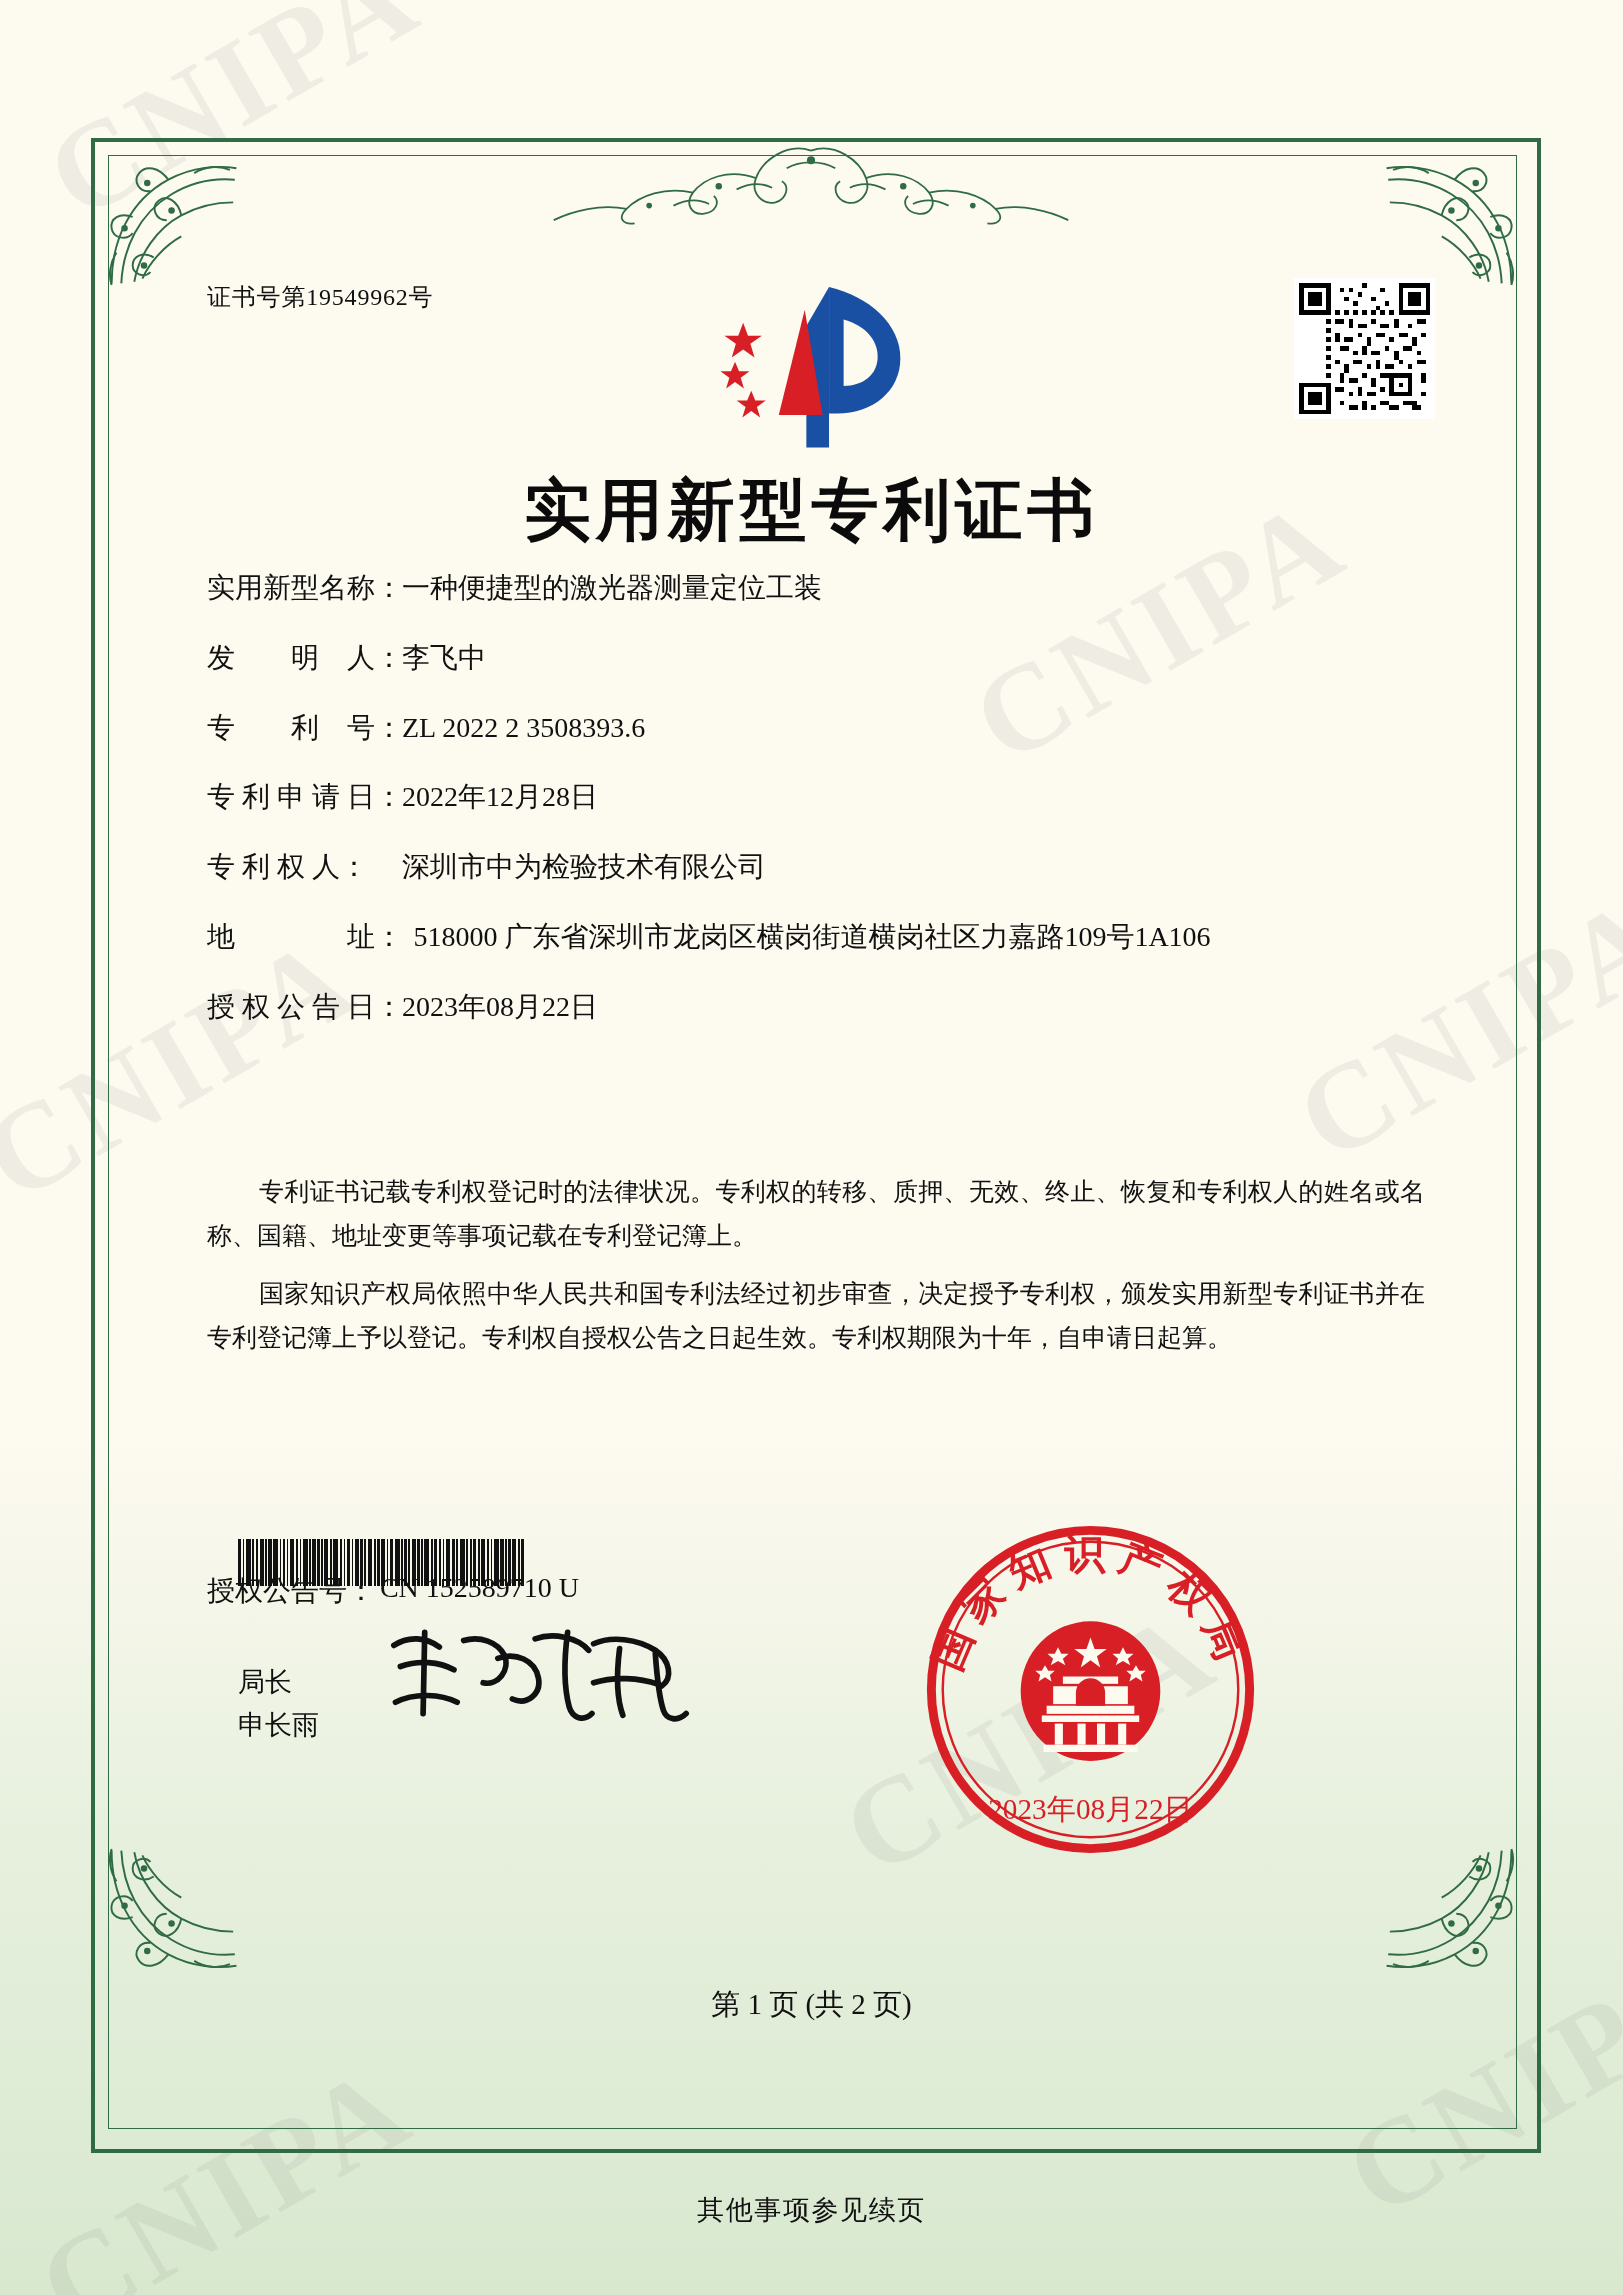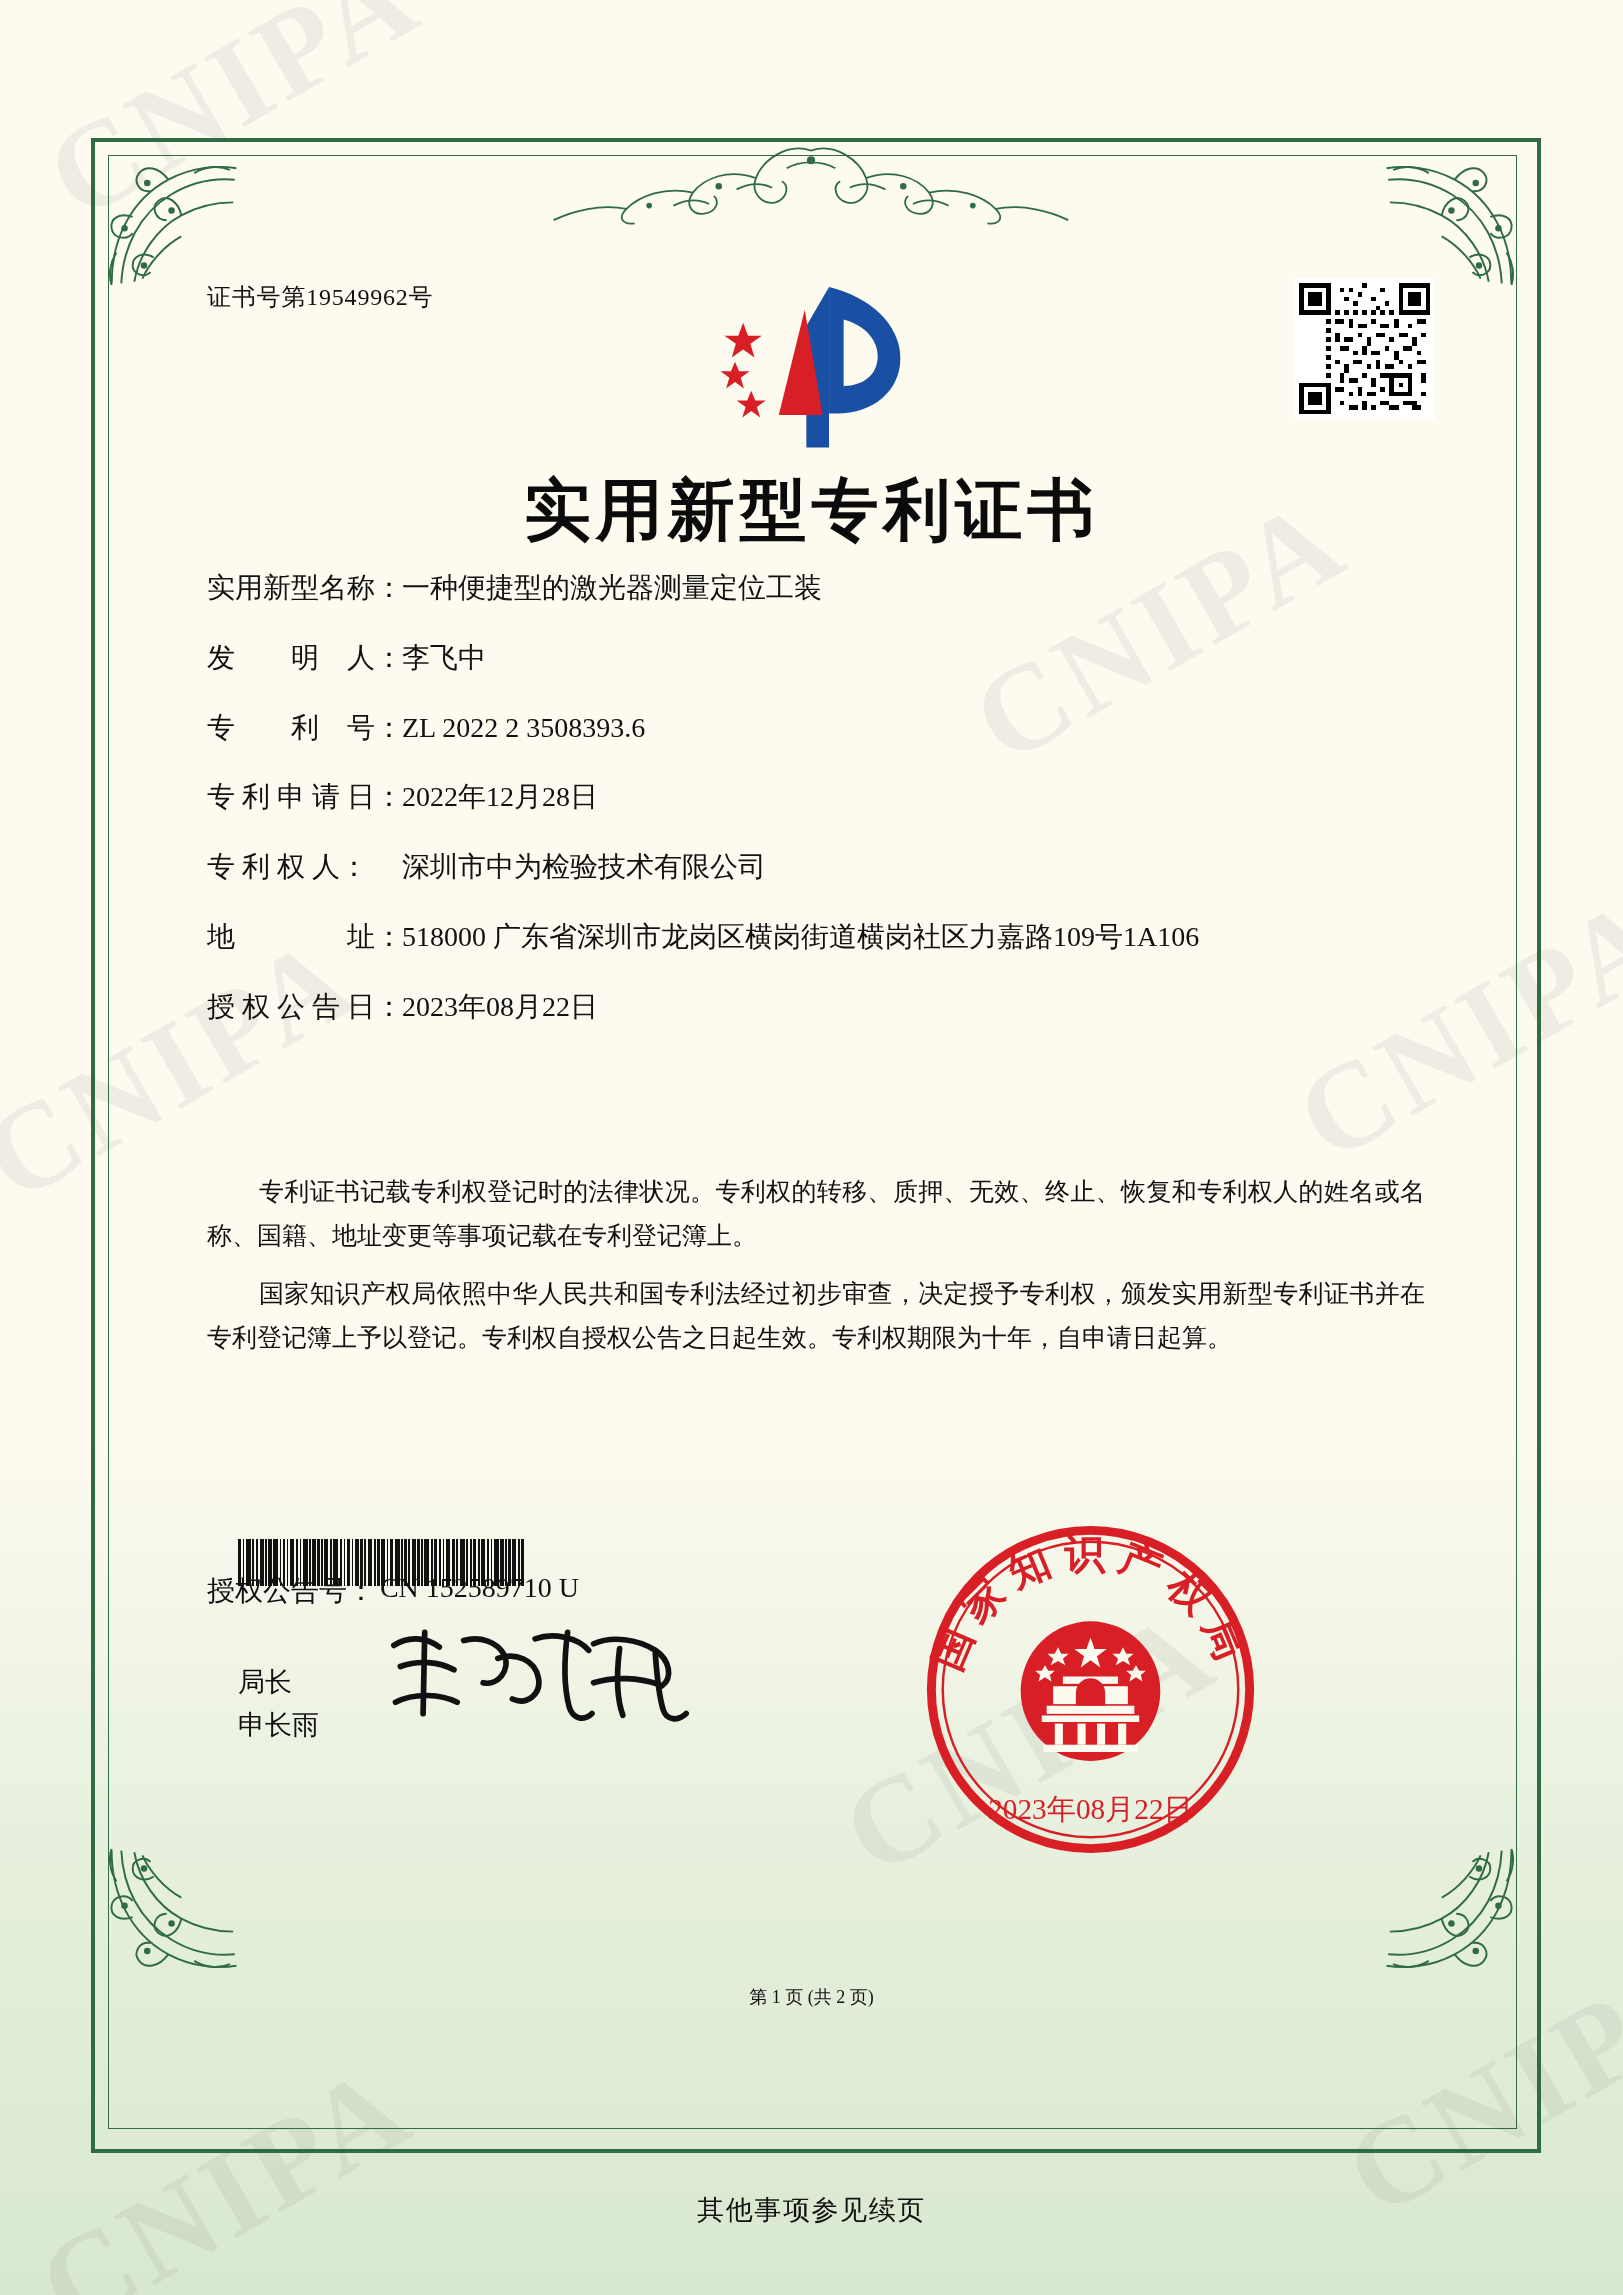--- a/index.html
+++ b/index.html
@@ -148,21 +148,21 @@
   .field-label {
     width: 195px;
     flex: 0 0 195px;
     white-space: nowrap;
     letter-spacing: 0px;
   }
   .field-value {
     flex: 1 1 auto;
     word-break: break-all;
   }
-  .field-row.addr .field-value { max-width: 820px; }
+  .field-row.addr .field-value { max-width: 820px; text-align: center; }
 
   .dual-row {
     display: flex;
     align-items: flex-start;
     margin-bottom: 32px;
     flex-direction: column;
   }
   .dual-left { width: 584px; flex: 0 0 584px; display: flex; }
   .dual-left .field-label { width: 195px; flex: 0 0 195px; }
   .dual-right { display: flex; }
@@ -221,21 +221,21 @@
     width: 341px;
     height: 341px;
   }
   .seal svg { width: 100%; height: 100%; display: block; }
 
   .page-number {
     position: absolute;
     left: 0; right: 0;
     top: 1830px;
     text-align: center;
-    font-size: 18px;
+    font-size: 29px;
     color: #111;
   }
 
   .footer-note {
     position: absolute;
     left: 0; right: 0;
     top: 2192px;
     text-align: center;
     font-size: 27px;
     color: #111;

